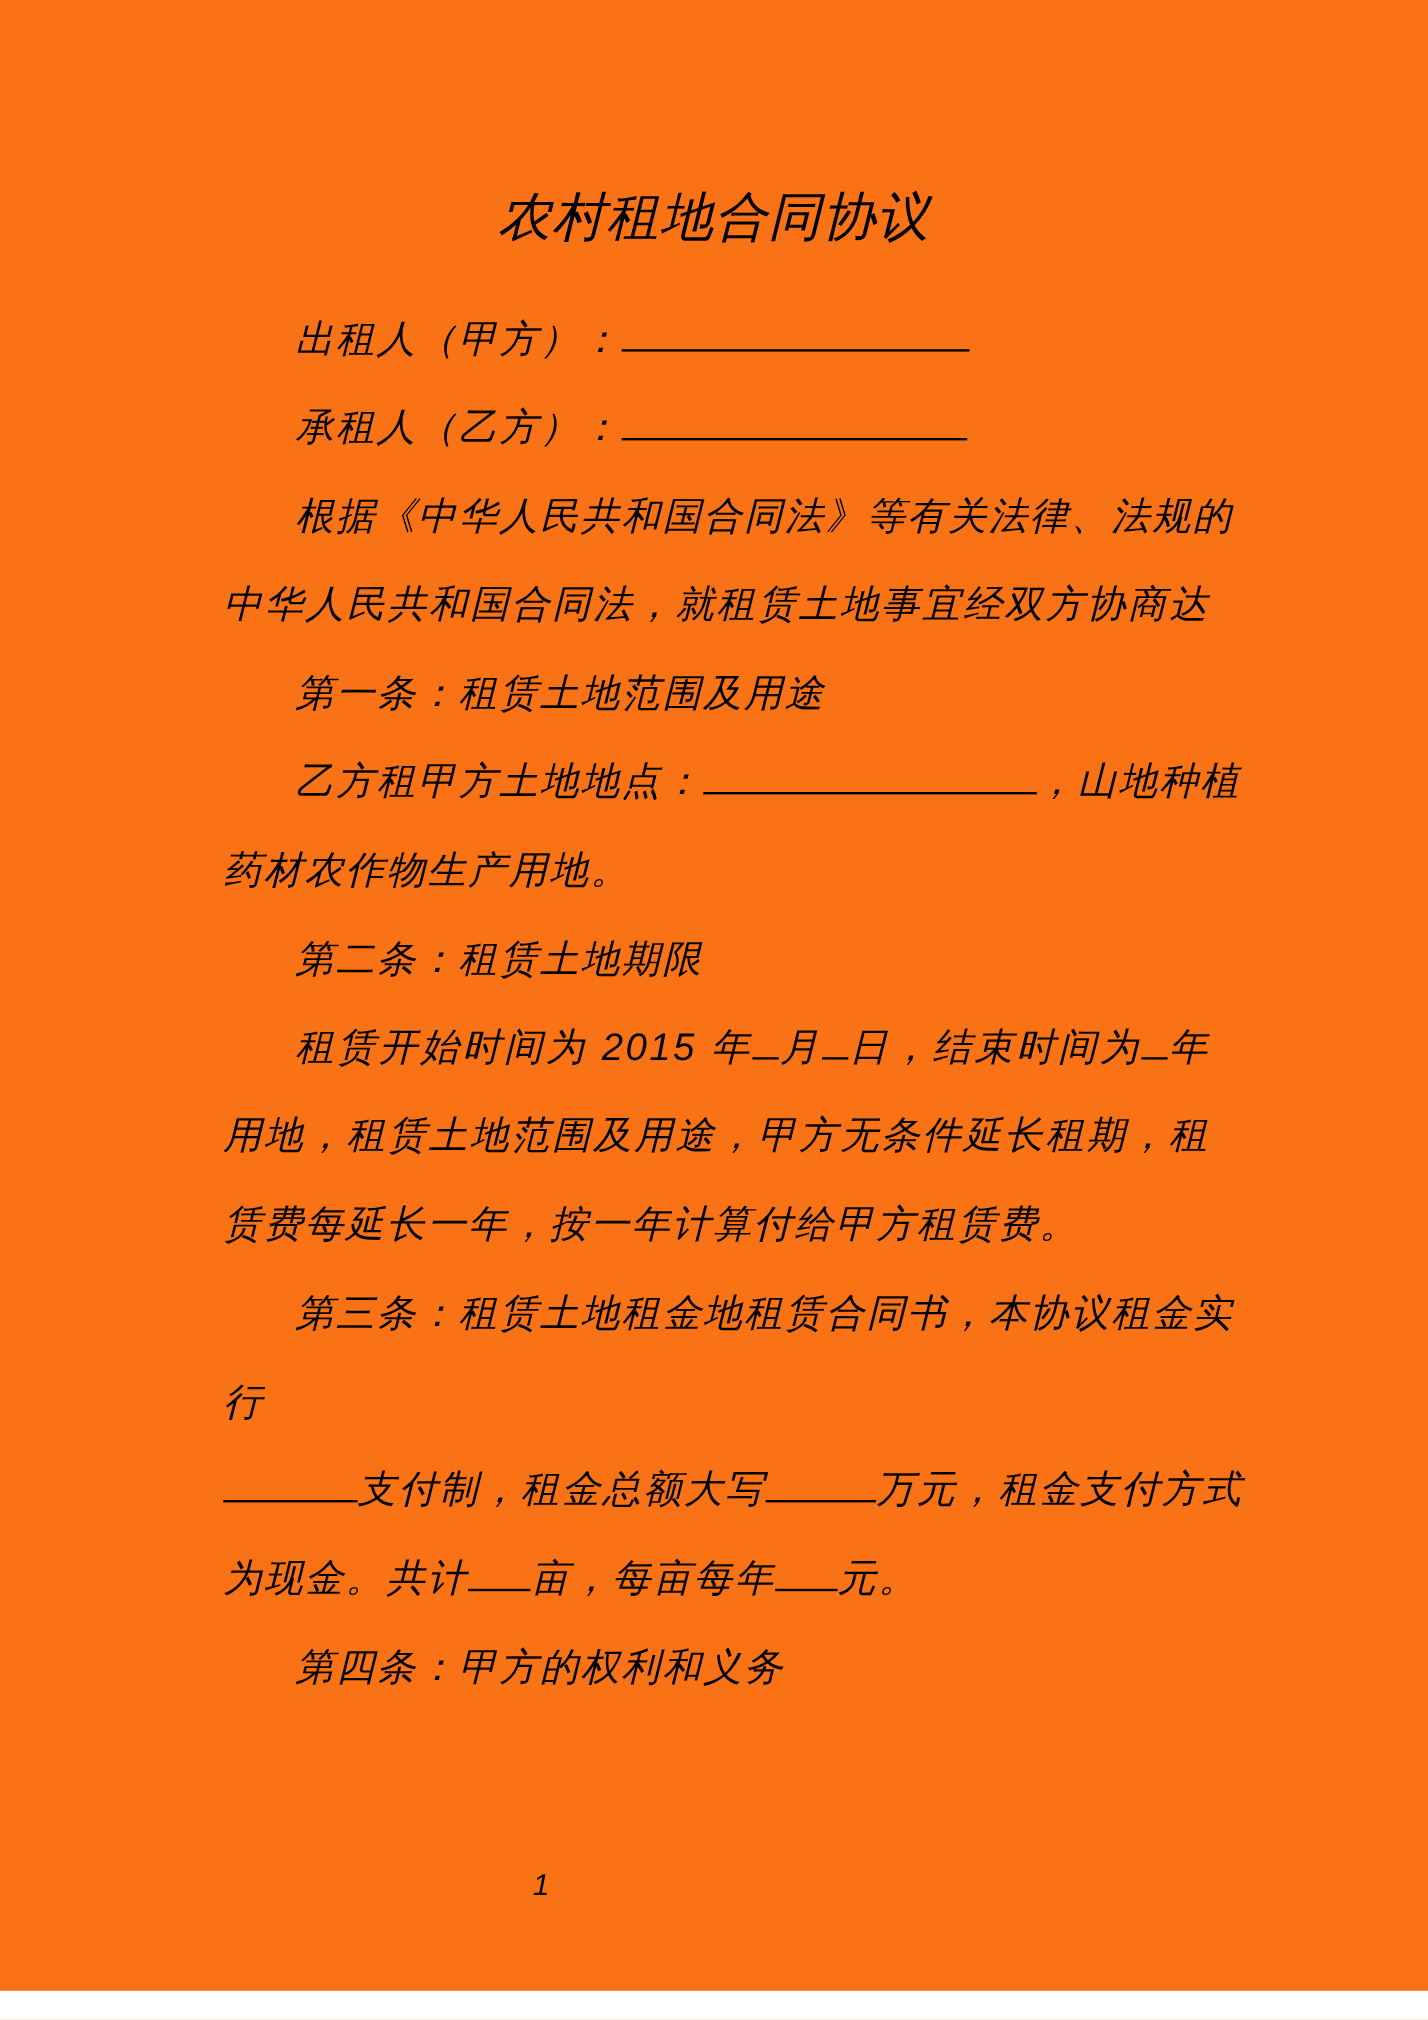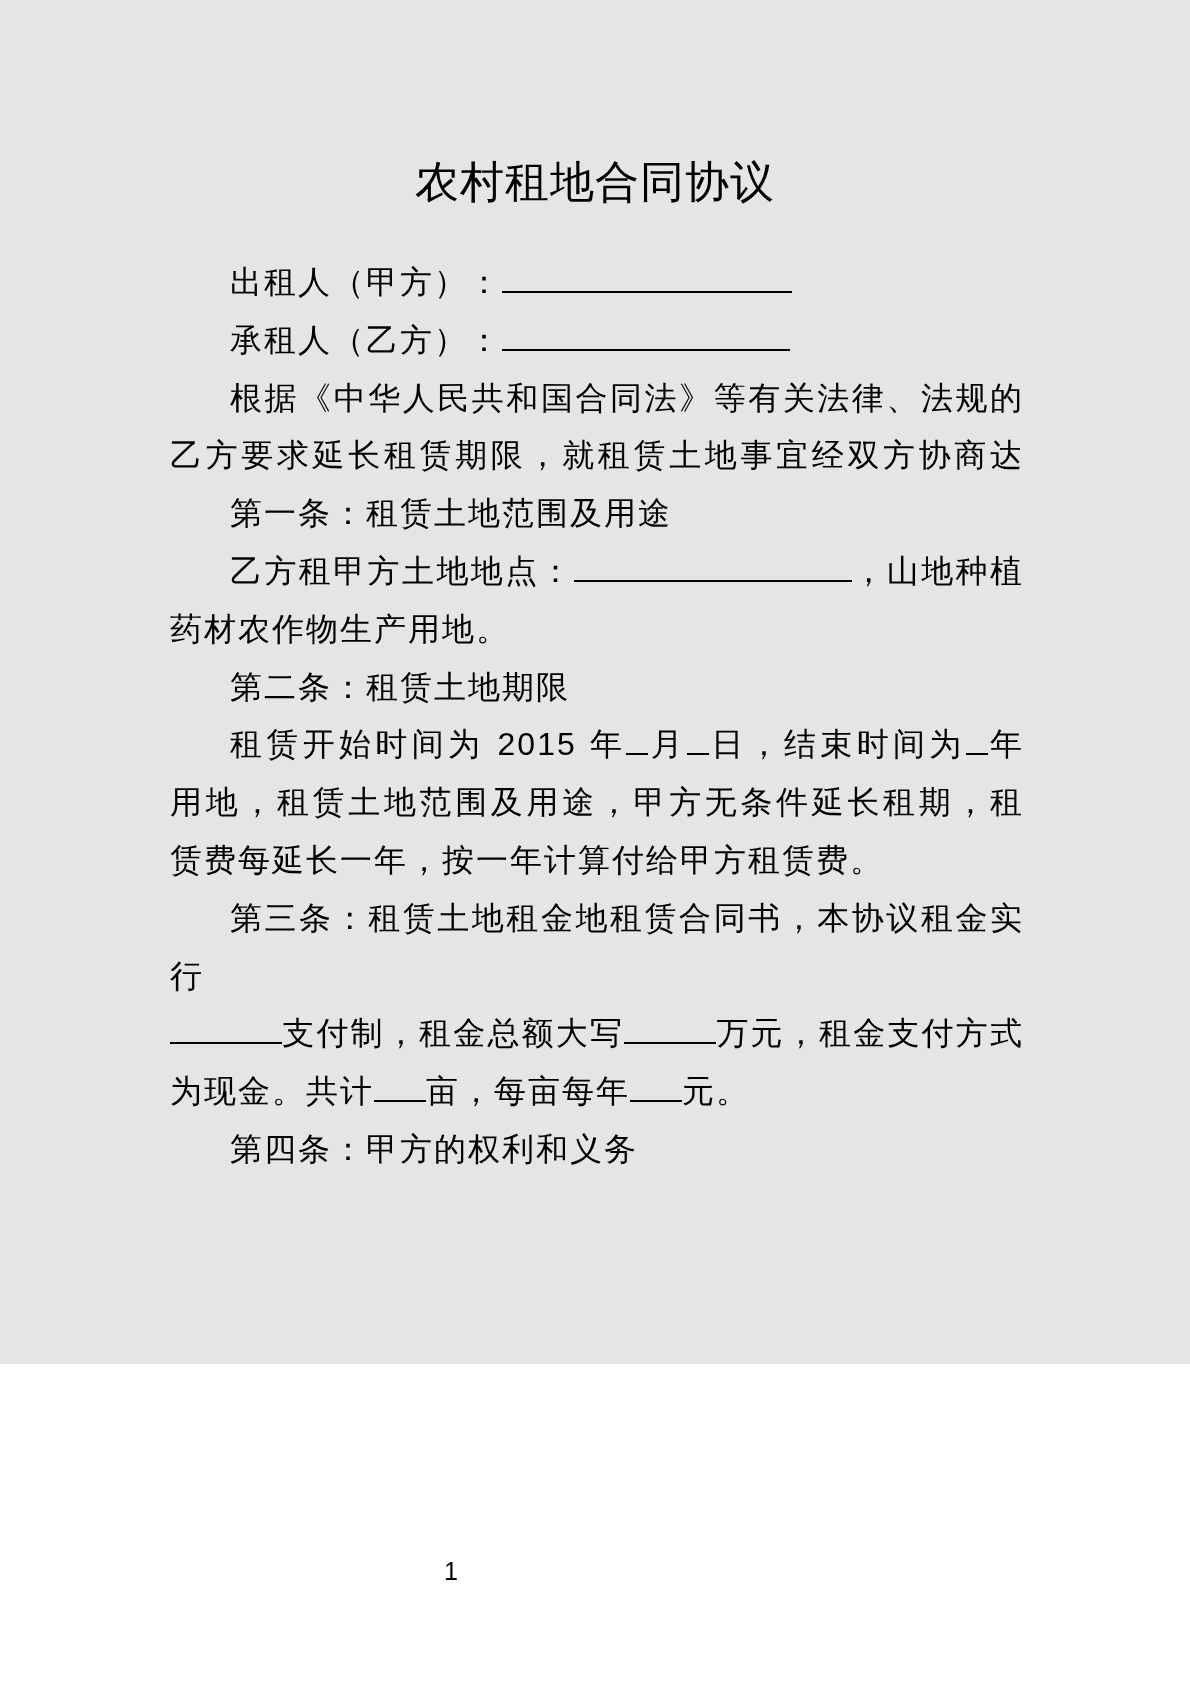--- a/index.html
+++ b/index.html
@@ -13,42 +13,43 @@
     position: relative;
     overflow: hidden;
     font-family: "Liberation Sans", "DejaVu Sans", sans-serif;
     color: #000000;
   }
   .page {
     position: absolute;
     top: 0;
     left: 0;
     width: 1190px;
-    height: 1364px;
-    background: #e5e5e5;
+    height: 1659px;
+    background: #f97316;
+    font-style: italic;
   }
   .doc-title {
     margin: 0;
     padding-top: 150px;
     height: 63px;
     line-height: 63px;
     font-size: 44px;
     font-weight: 500;
     text-align: center;
     letter-spacing: 1px;
   }
   .doc-body {
     margin-top: 41px;
     margin-left: 170px;
     width: 854px;
     font-size: 32px;
     letter-spacing: 2px;
   }
   .doc-line {
-    margin: 0;
+    margin: 16px;
     height: 57.8px;
     line-height: 57.8px;
     white-space: nowrap;
     text-align: left;
   }
   .doc-line.stretch {
     text-align: justify;
     text-align-last: justify;
     text-justify: inter-character;
   }
@@ -74,21 +75,21 @@
 <body>
 
 <div class="page">
 
   <h1 class="doc-title">农村租地合同协议</h1>
 
   <div class="doc-body">
       <p class="doc-line indent"><span>出租人（甲方）：</span><span class="blank" style="width: 290px;"></span></p>
       <p class="doc-line indent"><span>承租人（乙方）：</span><span class="blank" style="width: 288px;"></span></p>
       <p class="doc-line indent stretch"><span>根据《中华人民共和国合同法》等有关法律、法规的</span></p>
-      <p class="doc-line stretch"><span>乙方要求延长租赁期限，就租赁土地事宜经双方协商达</span></p>
+      <p class="doc-line stretch"><span>中华人民共和国合同法，就租赁土地事宜经双方协商达</span></p>
       <p class="doc-line indent"><span>第一条：租赁土地范围及用途</span></p>
       <p class="doc-line indent stretch"><span>乙方租甲方土地地点：</span><span class="blank" style="width: 278px;"></span><span>，山地种植</span></p>
       <p class="doc-line"><span>药材农作物生产用地。</span></p>
       <p class="doc-line indent"><span>第二条：租赁土地期限</span></p>
       <p class="doc-line indent stretch"><span>租赁开始时间为 2015 年</span><span class="blank" style="width: 22px;"></span><span>月</span><span class="blank" style="width: 22px;"></span><span>日，结束时间为</span><span class="blank" style="width: 22px;"></span><span>年</span></p>
       <p class="doc-line stretch"><span>用地，租赁土地范围及用途，甲方无条件延长租期，租</span></p>
       <p class="doc-line"><span>赁费每延长一年，按一年计算付给甲方租赁费。</span></p>
       <p class="doc-line indent stretch"><span>第三条：租赁土地租金地租赁合同书，本协议租金实</span></p>
       <p class="doc-line"><span>行</span></p>
       <p class="doc-line stretch"><span class="blank" style="width: 112px;"></span><span>支付制，租金总额大写</span><span class="blank" style="width: 92px;"></span><span>万元，租金支付方式</span></p>

